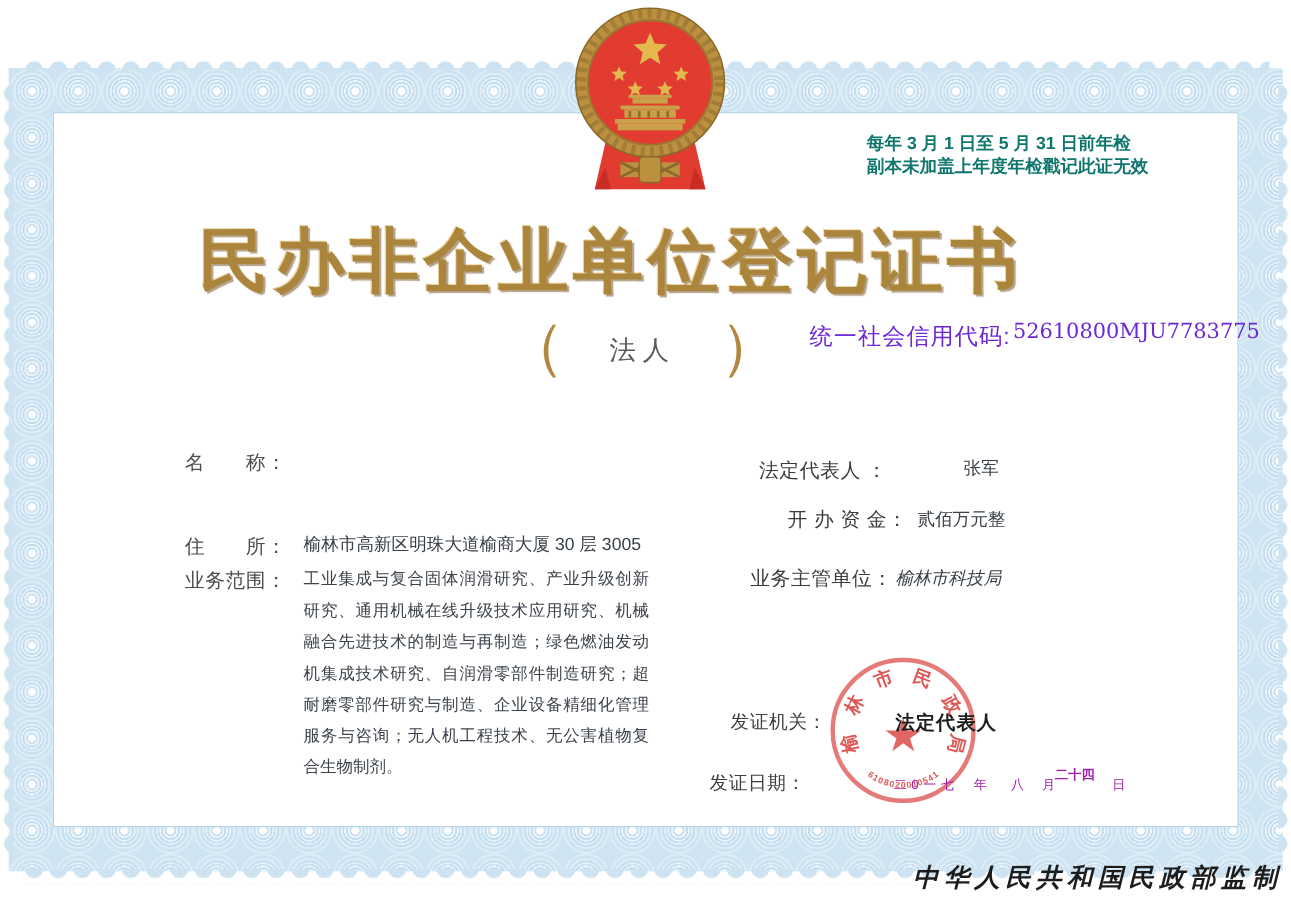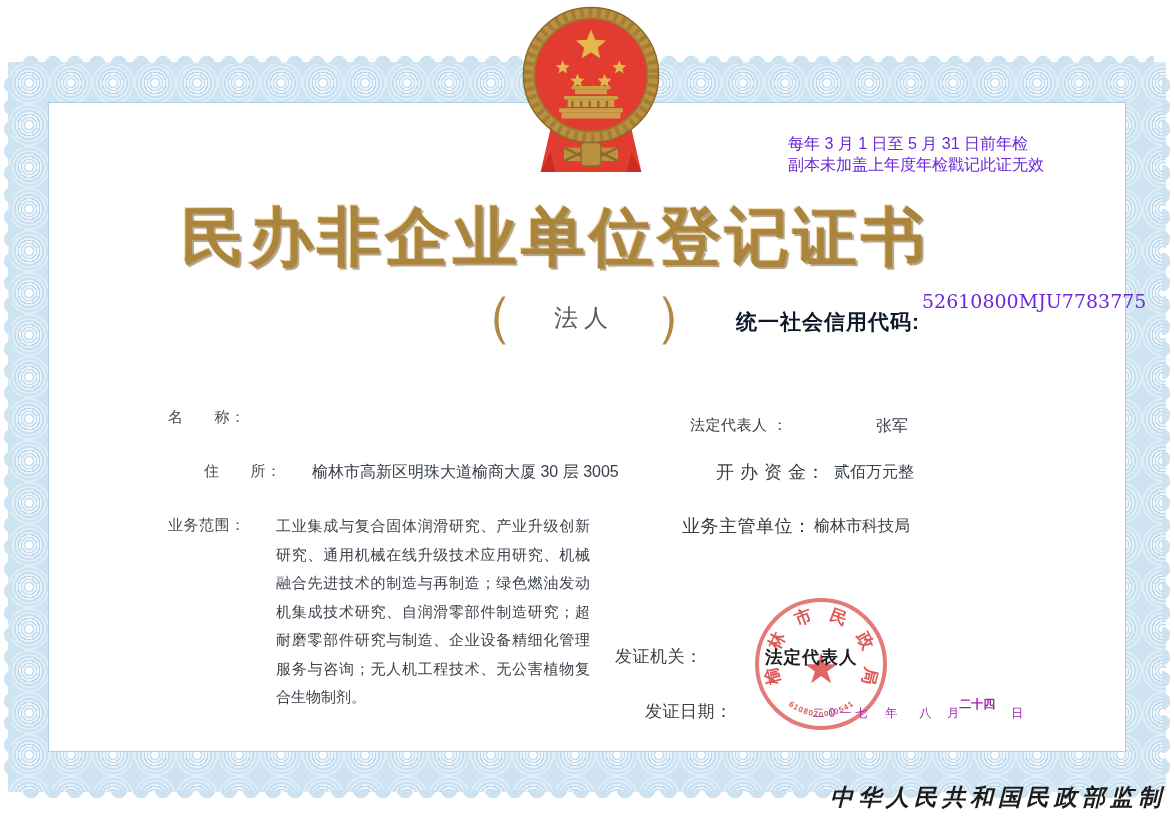--- a/index.html
+++ b/index.html
@@ -38,64 +38,64 @@
     background-size:12px 22px;}
   .scallop.right{right:0;top:74px;height:706px;width:12px;
     background:radial-gradient(circle at 0 11px,#cde3f1 0 8px,rgba(0,0,0,0) 8.5px);
     background-size:12px 22px;}
 
   
   .emblem{position:absolute;left:517px;top:5px;width:148px;height:172px;z-index:5;}
 
   
   .annual-note{
-    position:absolute;left:788px;top:133px;width:330px;
-    font-size:16px;line-height:21px;color:#6d28d9;font-weight:400;
+    position:absolute;left:788px;top:120px;width:330px;
+    font-size:16px;line-height:21px;color:#0f766e;font-weight:700;
   }
 
   
   .cert-title{
     position:absolute;left:0;top:194px;width:1110px;text-align:center;
     font-size:64px;font-weight:bold;letter-spacing:4px;
     color:#ab853c;
     text-shadow:2px 2px 1px rgba(116,84,36,.55), -1px -1px 0 rgba(235,207,150,.9);
     white-space:nowrap;
   }
 
   
   .subtitle{position:absolute;left:458px;top:288px;display:flex;align-items:flex-start;white-space:nowrap;}
   .paren{font-family:"Liberation Serif","DejaVu Serif",serif;font-size:56px;line-height:56px;color:#b3873f;font-weight:400;}
   .subj-type{font-size:24px;color:#5a5a5a;margin:14px 40px 0 40px;letter-spacing:6px;}
-  .credit-label{font-size:21px;font-weight:bold;color:#0f172a;margin:20px 0 0 26px;letter-spacing:1px;}
+  .credit-label{font-size:21px;font-weight:normal;color:#6d28d9;margin:4px 0 0 26px;letter-spacing:1px;}
   .credit-code{font-family:"DejaVu Serif","Liberation Serif",serif;font-size:19px;color:#6d28d9;margin:2px 0 0 2px;}
 
   
-  .field-label{color:#4d4d4d;font-size:15px;letter-spacing:.5px;flex:0 0 auto;}
+  .field-label{color:#4d4d4d;font-size:18px;letter-spacing:.5px;flex:0 0 auto;}
   .field-value{color:#3a4049;font-size:16px;}
   .row{position:absolute;display:flex;align-items:flex-start;white-space:nowrap;}
   .row-name{left:168px;top:408px;}
   .row-name .field-label{width:108px;}
-  .row-addr{left:168px;top:462px;margin-left:36px;}
+  .row-addr{left:168px;top:485px;}
   .row-addr .field-label{width:108px;}
   .row-scope{left:168px;top:516px;}
   .row-scope .field-label{width:108px;}
   .scope-text{width:314px;font-size:15px;line-height:28.5px;color:#3d434c;
     text-align:justify;white-space:normal;margin-top:-2px;font-family:Liberation Mono, monospace;}
 
   .row-legal{left:690px;top:416px;gap:44px;}
   .row-legal .field-label{width:142px;color:#3c3c3c;font-weight:500;}
   .row-capital{left:716px;top:460px;}
   .row-capital .field-label{width:118px;color:#3c3c3c;font-weight:500;font-size:18px;}
   .row-capital .field-value{margin-top:2px;}
   .row-superv{left:682px;top:514px;}
   .row-superv .field-label{width:130px;color:#3c3c3c;font-weight:500;font-size:18px;margin-right:2px;}
-  .row-superv .field-value{margin-top:2px;}
-
-  
-  .row-issuer{left:615px;top:645px;z-index:3;font-family:Liberation Serif, serif;}
+  .row-superv .field-value{margin-top:2px;font-style:italic;}
+
+  
+  .row-issuer{left:664px;top:645px;z-index:3;font-family:Liberation Serif, serif;}
   .row-issuer .field-label{color:#3f3f3f;font-size:17px;width:150px;}
   .row-issuer .field-value{font-size:17.5px;color:#1d1d1d;font-weight:600;letter-spacing:1px;}
   .row-date{left:645px;top:688px;z-index:3;align-items:baseline;margin-top:12px;}
   .row-date .field-label{color:#3f3f3f;font-size:17px;}
   .date-part{font-size:12px;color:#a21caf;}
   .d-year{margin-left:80px;letter-spacing:4px;}
   .d-year-u{margin-left:14px;}
   .d-month{margin-left:22px;}
   .d-month-u{margin-left:16px;}
   .d-day{position:relative;top:-9px;font-weight:600;text-align:right;}

